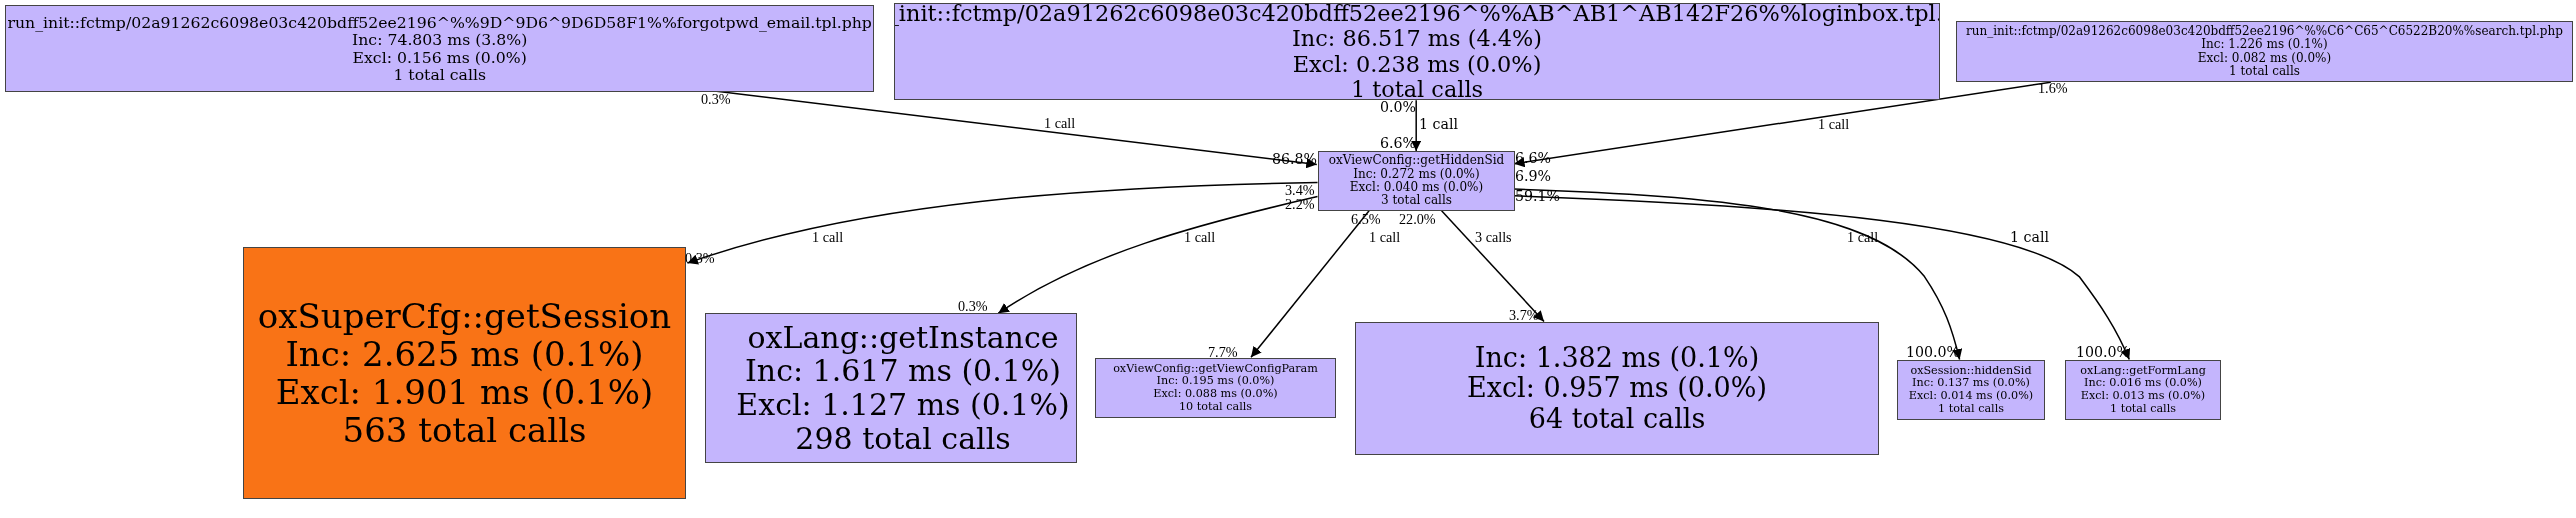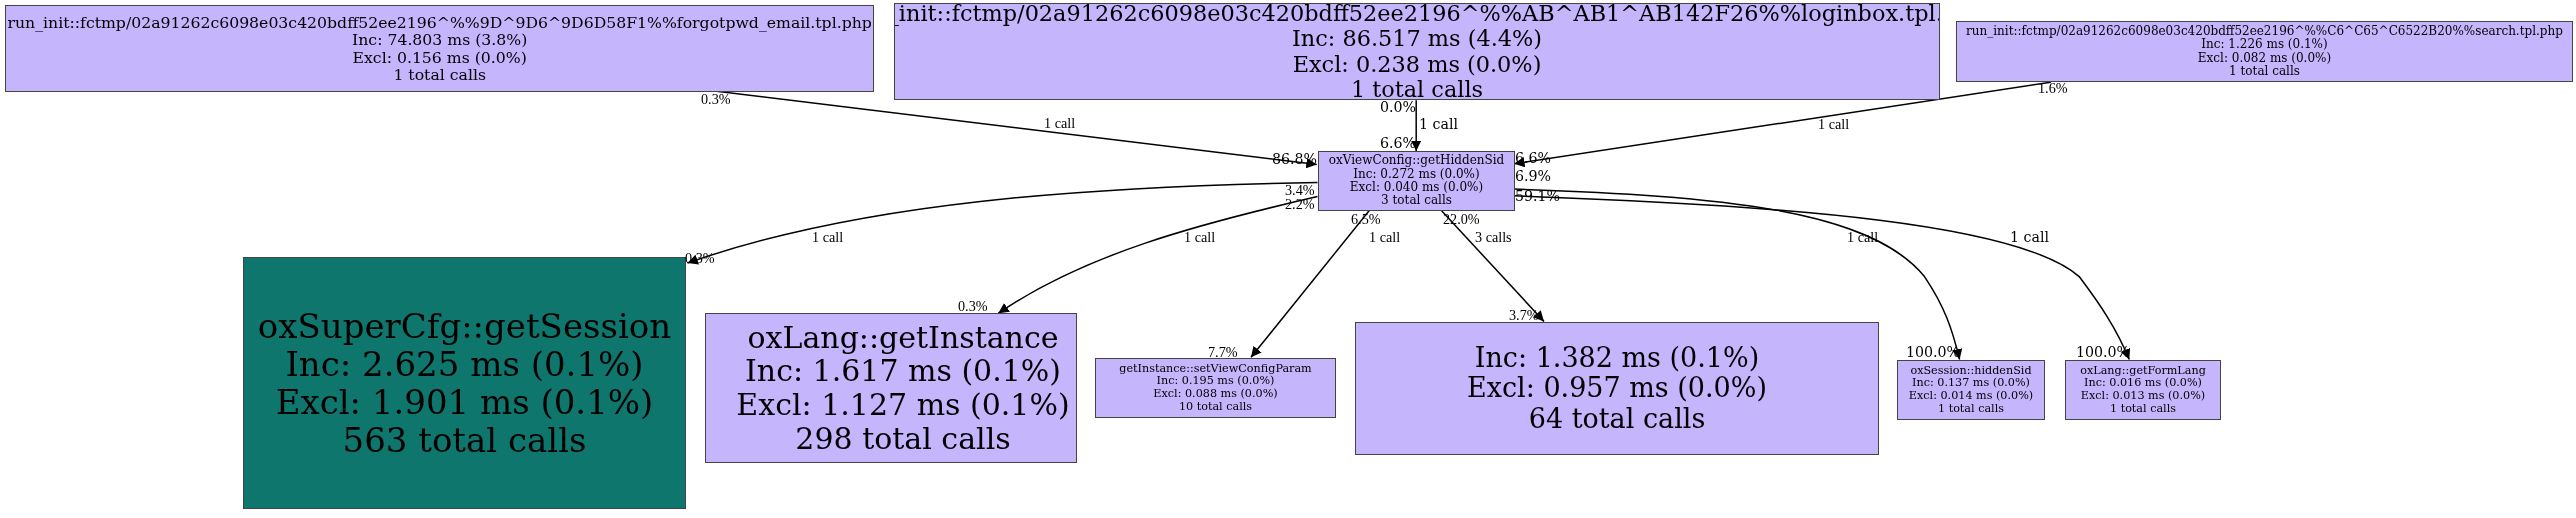--- a/index.html
+++ b/index.html
@@ -54,34 +54,34 @@
   <span>Inc: 1.226 ms (0.1%)</span>
   <span>Excl: 0.082 ms (0.0%)</span>
   <span>1 total calls</span>
 </div>
 <div class="node" style="left:1318px;top:151px;width:197px;height:60px;font-size:12px;">
   <span>oxViewConfig::getHiddenSid</span>
   <span>Inc: 0.272 ms (0.0%)</span>
   <span>Excl: 0.040 ms (0.0%)</span>
   <span>3 total calls</span>
 </div>
-<div class="node hot" style="left: 243px; top: 257px; width: 443px; height: 252px; font-size: 34px; background: #0f766e;">
+<div class="node hot" style="left: 243px; top: 247px; width: 443px; height: 252px; font-size: 34px; background: #f97316;">
   <span>oxSuperCfg::getSession</span>
   <span>Inc: 2.625 ms (0.1%)</span>
   <span>Excl: 1.901 ms (0.1%)</span>
   <span>563 total calls</span>
 </div>
 <div class="node" style="left:705px;top:313px;width:372px;height:150px;font-size:30px;padding-left:24px;">
   <span>oxLang::getInstance</span>
   <span>Inc: 1.617 ms (0.1%)</span>
   <span>Excl: 1.127 ms (0.1%)</span>
   <span>298 total calls</span>
 </div>
 <div class="node" style="left:1095px;top:358px;width:241px;height:60px;font-size:11.2px;">
-  <span>getInstance::setViewConfigParam</span>
+  <span>oxViewConfig::getViewConfigParam</span>
   <span>Inc: 0.195 ms (0.0%)</span>
   <span>Excl: 0.088 ms (0.0%)</span>
   <span>10 total calls</span>
 </div>
 <div class="node" style="left:1355px;top:322px;width:524px;height:133px;font-size:27px;">
   <span>Inc: 1.382 ms (0.1%)</span>
   <span>Excl: 0.957 ms (0.0%)</span>
   <span>64 total calls</span>
 </div>
 <div class="node" style="left:1897px;top:360px;width:148px;height:60px;font-size:11.2px;">
@@ -106,21 +106,21 @@
 <div class="lbl narrow" style="left:1475px;top:230px;font-family:Liberation Serif, serif;">3 calls</div>
 <div class="lbl narrow" style="left:1847px;top:230px;">1 call</div>
 <div class="lbl" style="left:2010px;top:230px;">1 call</div>
 
 <div class="lbl narrow" style="left:701px;top:92px;">0.3%</div>
 <div class="lbl" style="left:1380px;top:100px;">0.0%</div>
 <div class="lbl narrow" style="left:2038px;top:81px;">1.6%</div>
 <div class="lbl narrow" style="left:1285px;top:183px;">3.4%</div>
 <div class="lbl narrow" style="left:1285px;top:197px;">2.2%</div>
 <div class="lbl narrow" style="left:1351px;top:212px;">6.5%</div>
-<div class="lbl narrow" style="left:1399px;top:212px;margin-left:44px;">22.0%</div>
+<div class="lbl narrow" style="left:1399px;top:212px;">22.0%</div>
 <div class="lbl" style="left:1515px;top:169px;">6.9%</div>
 <div class="lbl" style="left:1515px;top:189px;">59.1%</div>
 
 <div class="lbl" style="left:1272px;top:152px;">86.8%</div>
 <div class="lbl" style="left:1380px;top:136px;">6.6%</div>
 <div class="lbl" style="left:1515px;top:151px;">6.6%</div>
 <div class="lbl narrow" style="left:685px;top:251px;">0.3%</div>
 <div class="lbl narrow" style="left:958px;top:299px;">0.3%</div>
 <div class="lbl narrow" style="left:1208px;top:345px;">7.7%</div>
 <div class="lbl narrow" style="left:1509px;top:308px;">3.7%</div>

